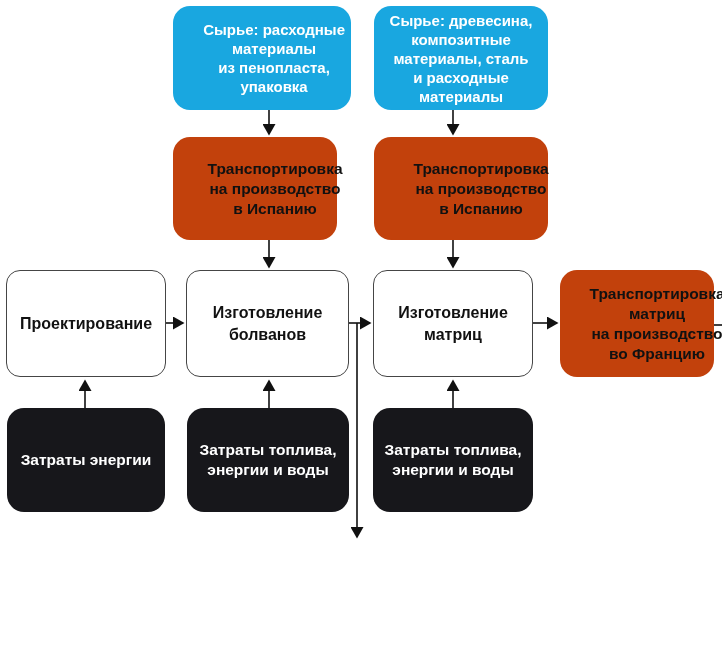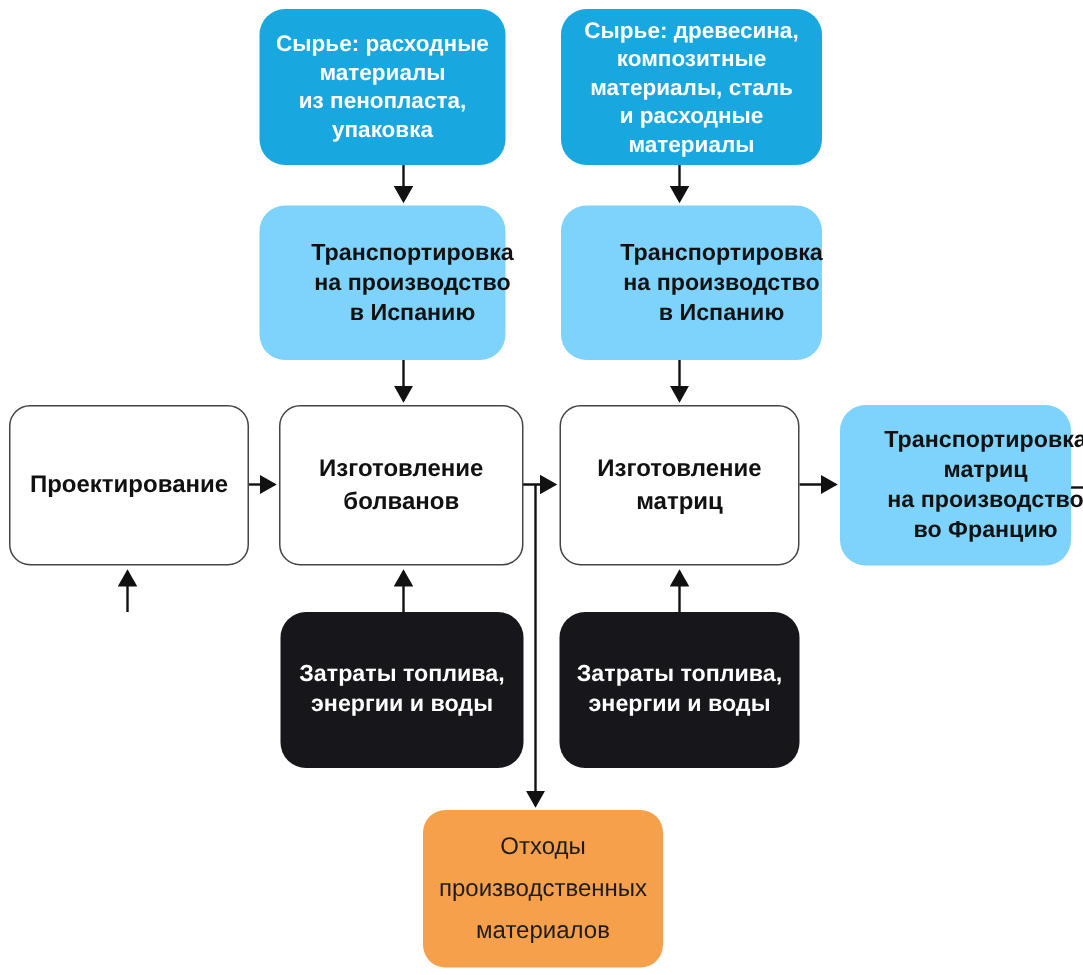--- a/index.html
+++ b/index.html
@@ -38,21 +38,21 @@
     padding: 4px 6px;
   }
   .blue {
     background: #19a7e0;
     color: #ffffff;
     font-weight: 700;
     font-size: 15px;
     line-height: 19px;
   }
   .gray {
-    background: #7dd3fc;
+    background: #c2410c;
     color: #111111;
     font-weight: 700;
     font-size: 15.5px;
     line-height: 20px;
     padding-left: 40px;
   }
   .white {
     background: #ffffff;
     border: 1.6px solid #454545;
     border-radius: 14px;
@@ -71,21 +71,21 @@
   .orange {
     background: #f7a04b;
     color: #1c1c1c;
     font-weight: 500;
     font-size: 16px;
     line-height: 28px;
     border-radius: 15px;
   }
 
   
-  #n-raw-foam        { left: 173px; top: 6px;   width: 164px; height: 104px; }
+  #n-raw-foam        { left: 173px; top: 6px;   width: 178px; height: 104px; justify-content: flex-end; }
   #n-raw-wood        { left: 374px; top: 6px;   width: 174px; height: 104px; justify-content: center; }
   #n-transport-spain-1 { left: 173px; top: 137px; width: 164px; height: 103px; }
   #n-transport-spain-2 { left: 374px; top: 137px; width: 174px; height: 103px; }
   #n-design          { left: 6px;   top: 270px; width: 160px; height: 107px; align-items: center; }
   #n-blanks          { left: 186px; top: 270px; width: 163px; height: 107px; }
   #n-matrices        { left: 373px; top: 270px; width: 160px; height: 107px; }
   #n-transport-france{ left: 560px; top: 270px; width: 154px; height: 107px; }
   #n-energy-costs    { left: 7px;   top: 408px; width: 158px; height: 104px; }
   #n-fuel-energy-water-1 { left: 187px; top: 408px; width: 162px; height: 104px; }
   #n-fuel-energy-water-2 { left: 373px; top: 408px; width: 160px; height: 104px; }
@@ -165,30 +165,28 @@
 матриц</span>
   </div>
 
   <div class="box gray" id="n-transport-france">
     <span class="label">Транспортировка
 матриц
 на производство
 во Францию</span>
   </div>
 
+  <div class="box black" id="n-energy-costs">
+    <span class="label">Затраты энергии</span>
+  </div>
 
   <div class="box black" id="n-fuel-energy-water-1">
     <span class="label">Затраты топлива,
 энергии и воды</span>
   </div>
 
   <div class="box black" id="n-fuel-energy-water-2">
     <span class="label">Затраты топлива,
 энергии и воды</span>
   </div>
 
-  <div class="box orange" id="n-waste">
-    <span class="label">Отходы
-производственных
-материалов</span>
-  </div>
 
 </div>
 
 </body></html>

